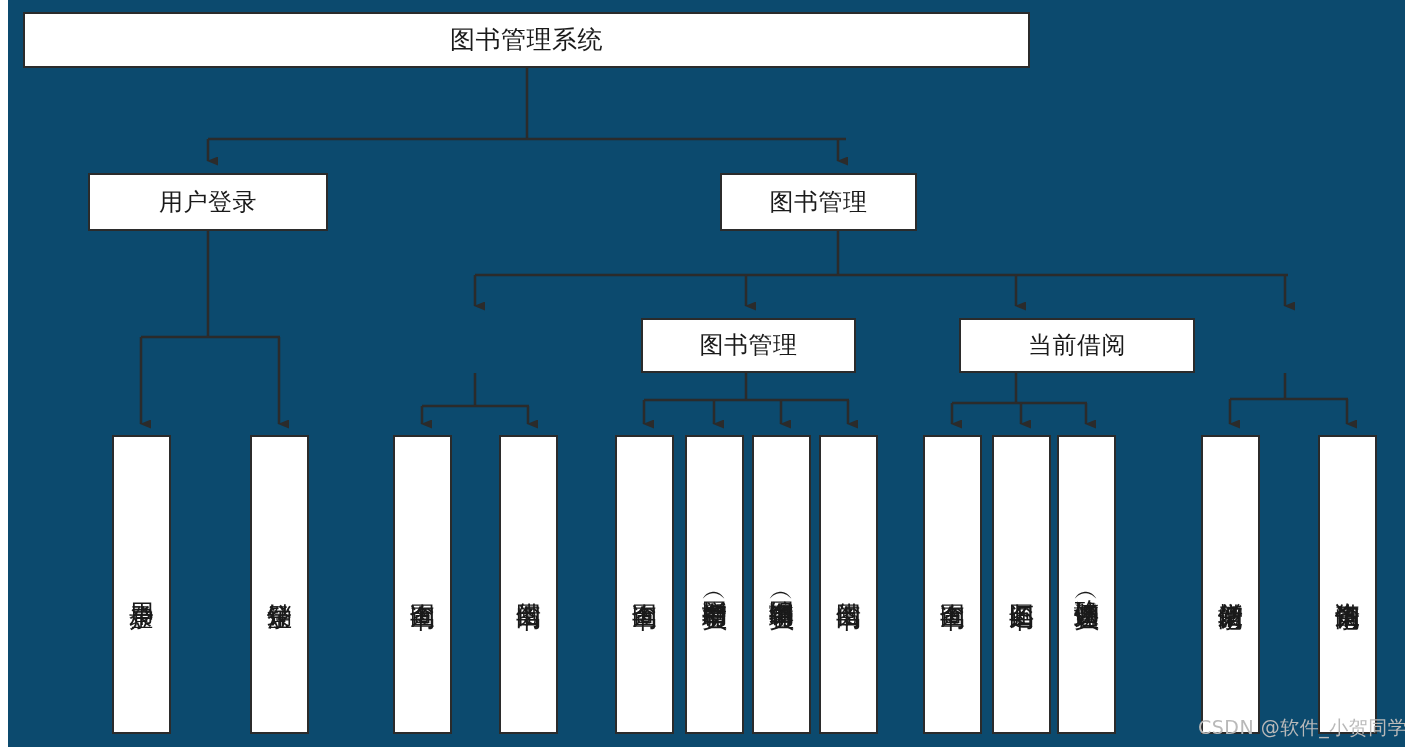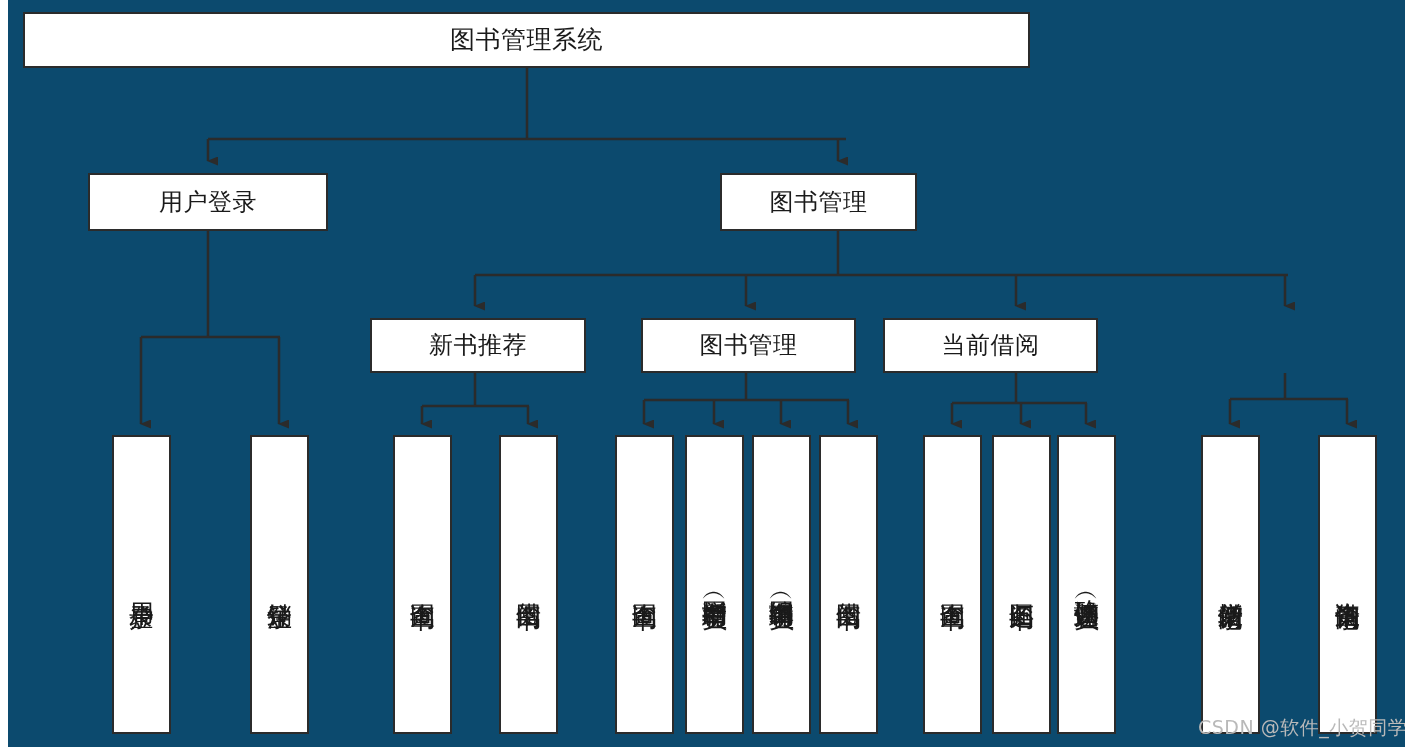--- a/index.html
+++ b/index.html
@@ -130,27 +130,24 @@
     <span class="node-label">图书管理系统</span>
   </div>
 
   <div class="node horiz" style="left:80px; top:173px; width:240px; height:58px;">
     <span class="node-label">用户登录</span>
   </div>
   <div class="node horiz" style="left:712px; top:173px; width:197px; height:58px;">
     <span class="node-label">图书管理</span>
   </div>
 
-  <div class="node horiz" style="left:362px; top:318px; width:216px; height:55px;">
-    <span class="node-label">新书推荐</span>
-  </div>
   <div class="node horiz" style="left:633px; top:318px; width:215px; height:55px;">
     <span class="node-label">图书管理</span>
   </div>
-  <div class="node horiz" style="left:875px; top:318px; width:215px; height:55px;">
+  <div class="node horiz" style="left:951px; top:318px; width:236px; height:55px;">
     <span class="node-label">当前借阅</span>
   </div>
 
   <div class="node leaf" style="left:104px; top:435px; width:59px; height:299px;">
     <span class="node-label">用户登录</span>
   </div>
   <div class="node leaf" style="left:242px; top:435px; width:59px; height:299px;">
     <span class="node-label">注销登录</span>
   </div>
 

